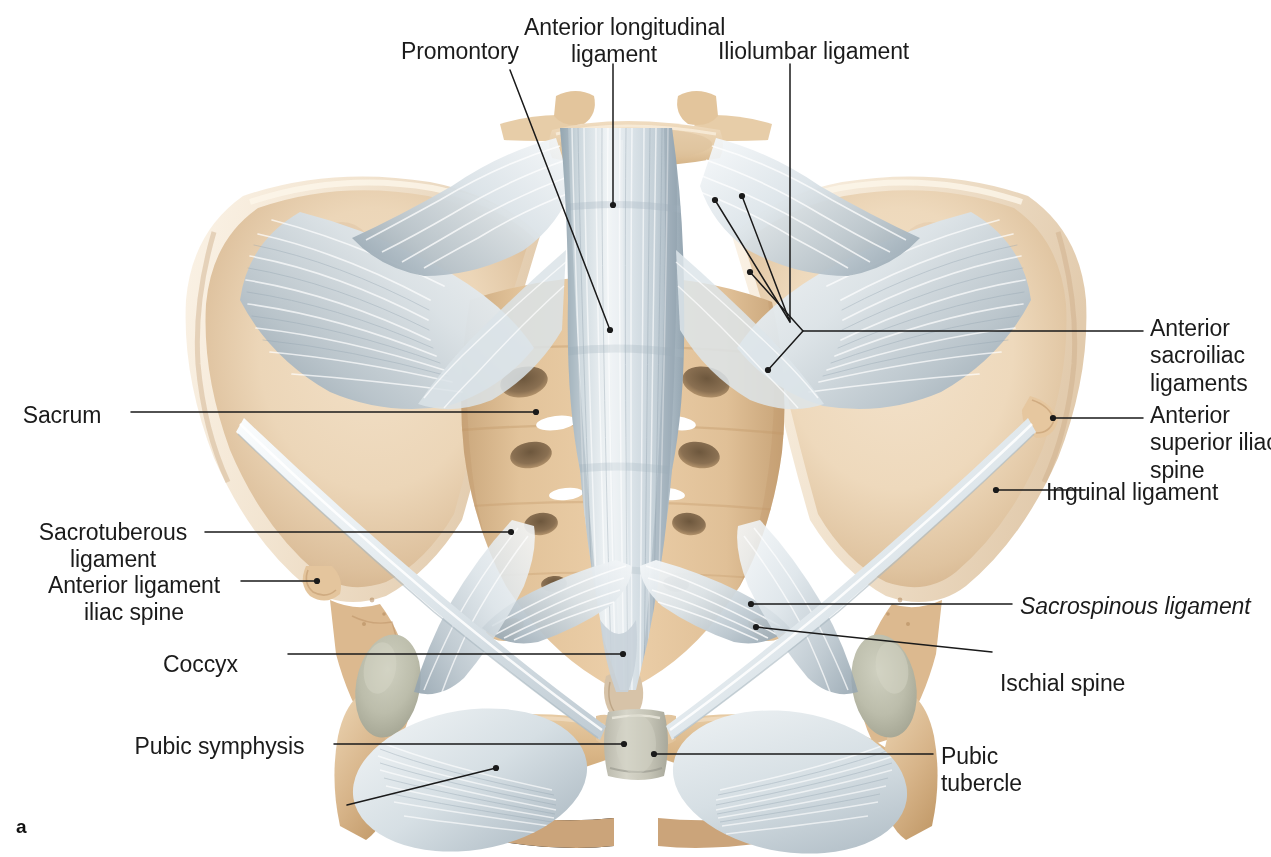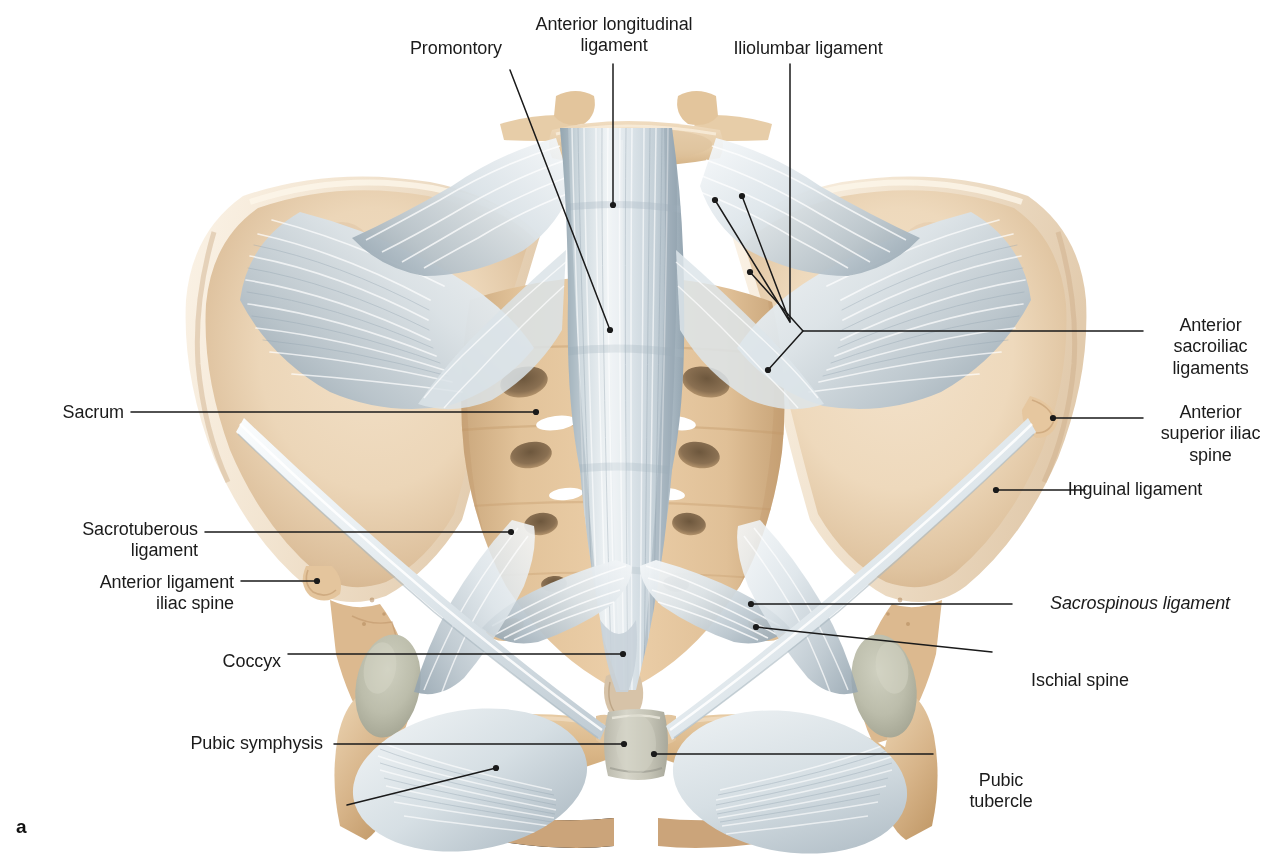--- a/index.html
+++ b/index.html
@@ -19,29 +19,29 @@
     left: 0; top: 0;
     width: 1271px; height: 857px;
   }
   #anatomy-svg {
     position: absolute;
     left: 0; top: 0;
     width: 1271px; height: 857px;
   }
   .label {
     position: absolute;
-    font-size: 18px;
+    font-size: 23px;
     line-height: 1.19;
     color: #1b1b1b;
     white-space: pre;
     letter-spacing: -0.1px;
   }
   .label.c { text-align: center; }
-  .label.r { text-align: right; }
-  .label.l { text-align: center; }
+  .label.r { text-align: center; }
+  .label.l { text-align: left; }
   #panel-letter {
     position: absolute;
     left: 16px; top: 816px;
     font-size: 19px;
     font-weight: bold;
     color: #111;
   }
 </style>
 </head>
 <body>
@@ -594,21 +594,21 @@
   <div class="label c" style="left:718px; top:38px;  width:180px;">Iliolumbar ligament</div>
   <div class="label l" style="left:1150px; top:315px; width:121px;">Anterior
 sacroiliac
 ligaments</div>
   <div class="label l" style="left:1150px; top:402px; width:121px;">Anterior
 superior iliac
 spine</div>
   <div class="label l" style="left:1046px; top:479px; width:178px;">Inguinal ligament</div>
   <div class="label l" style="left:1020px; top:593px; width:240px;font-style:italic;">Sacrospinous ligament</div>
   <div class="label l" style="left:1000px; top:670px; width:160px;">Ischial spine</div>
-  <div class="label l" style="left:941px;  top:743px; width:120px;margin-top:27px;">Pubic
+  <div class="label l" style="left:941px;  top:743px; width:120px;">Pubic
 tubercle</div>
   <div class="label r" style="left:0px;    top:402px; width:124px;">Sacrum</div>
   <div class="label r" style="left:28px;   top:519px; width:170px;">Sacrotuberous
 ligament</div>
   <div class="label r" style="left:34px;   top:572px; width:200px;">Anterior ligament
 iliac spine</div>
   <div class="label r" style="left:120px;  top:651px; width:161px;">Coccyx</div>
   <div class="label r" style="left:116px;  top:733px; width:207px;">Pubic symphysis</div>
 
   <div id="panel-letter">a</div>

